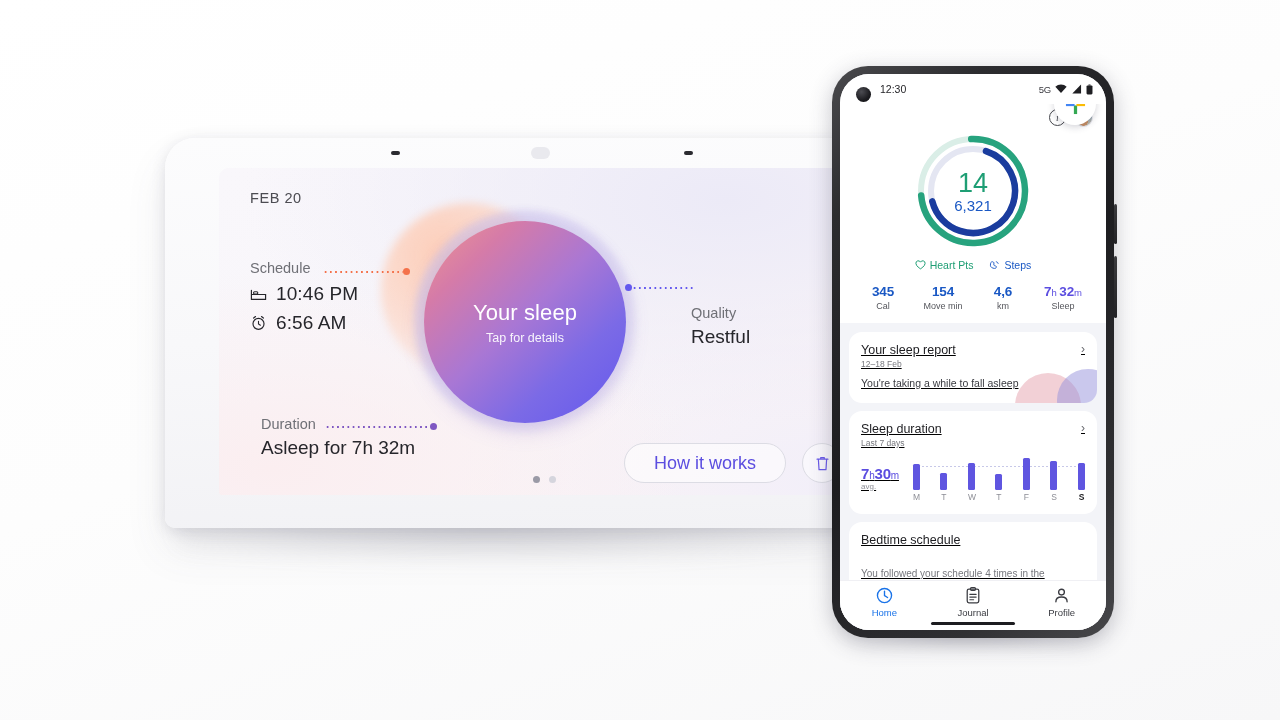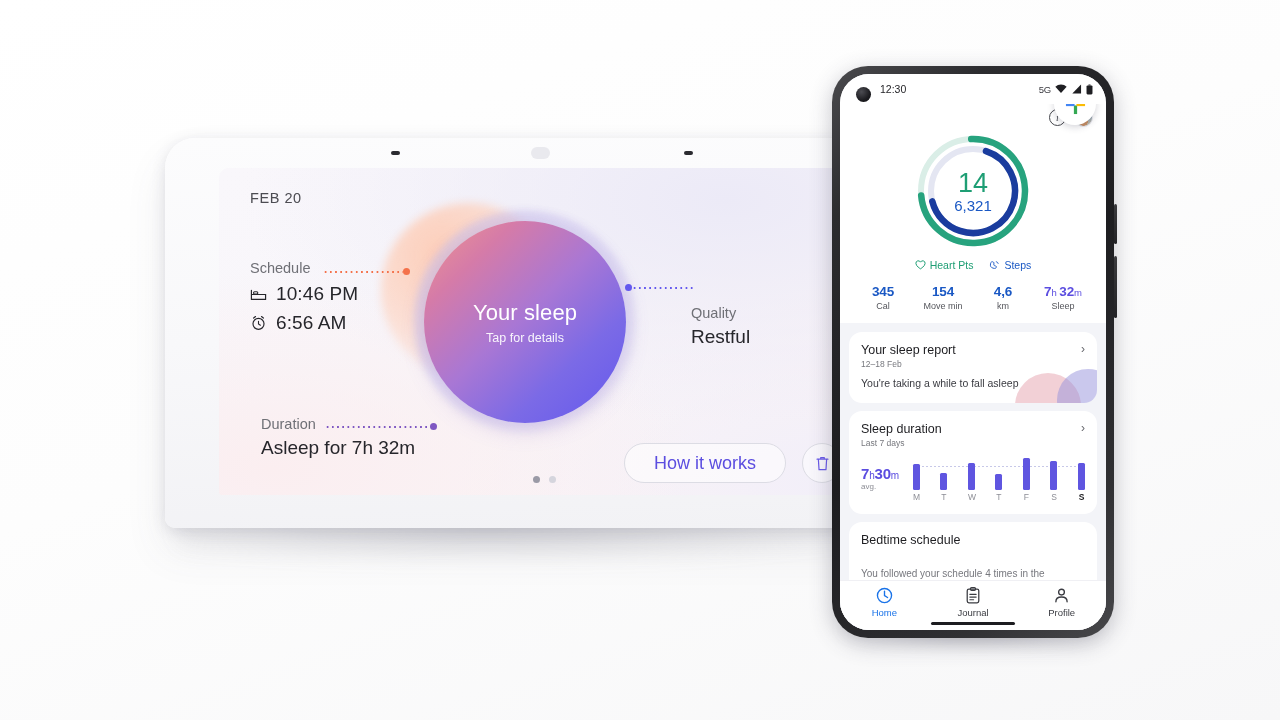--- a/index.html
+++ b/index.html
@@ -275,20 +275,21 @@
   .stat-val { font-size: 13.5px; color: #1a58c4; font-weight: 700; letter-spacing: -0.1px; }
   .stat-val .unit { font-size: 9.5px; font-weight: 400; }
   .stat-lbl { font-size: 9px; color: #55565c; margin-top: 2px; }
   #stat-sleep .stat-val { color: #5b4de0; }
 
   #cards { padding: 9px 9px 0; display: flex; flex-direction: column; gap: 8px; }
   .card {
     background: #ffffff; border-radius: 13px;
     padding: 11px 12px 12px; position: relative; overflow: hidden;
     cursor: pointer;
+    text-decoration: underline;
   }
   .card-head { display: flex; align-items: flex-start; }
   .card-title { font-size: 12.5px; color: #1d1d21; font-weight: 400; }
   .chev { margin-left: auto; color: #68696f; font-size: 12px; line-height: 1; }
   .card-sub { font-size: 8.5px; color: #77787e; margin-top: 2px; }
   #report-text { font-size: 10.5px; color: #3a3b41; margin-top: 8px; line-height: 1.32; max-width: 165px; }
 
   #report-deco { position: absolute; right: -18px; bottom: -30px; width: 110px; height: 70px; }
   #deco-pink {
     position: absolute; right: 34px; bottom: -6px;

